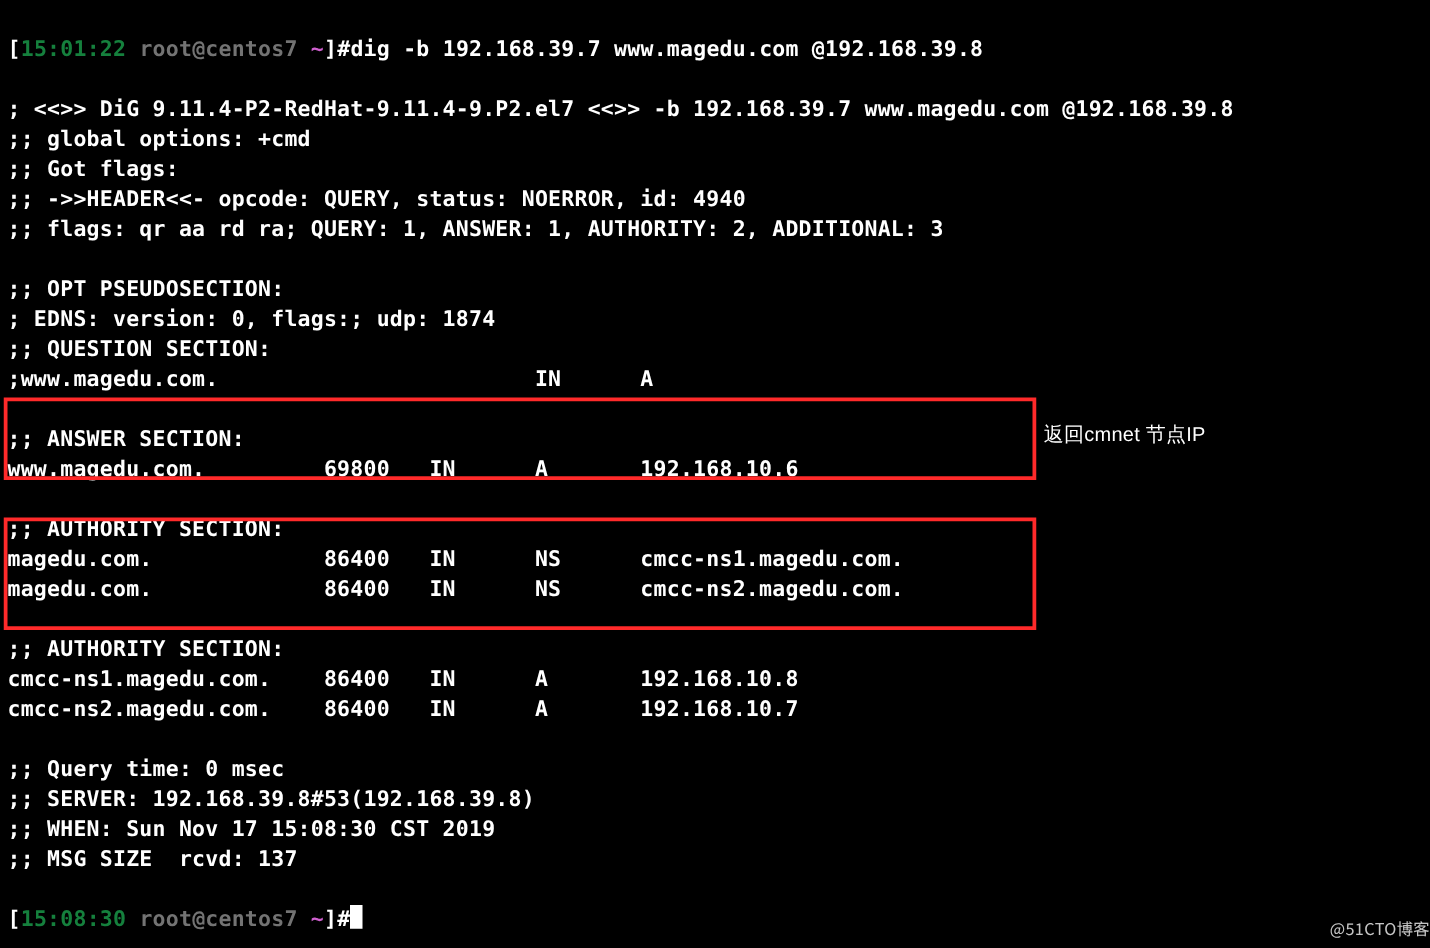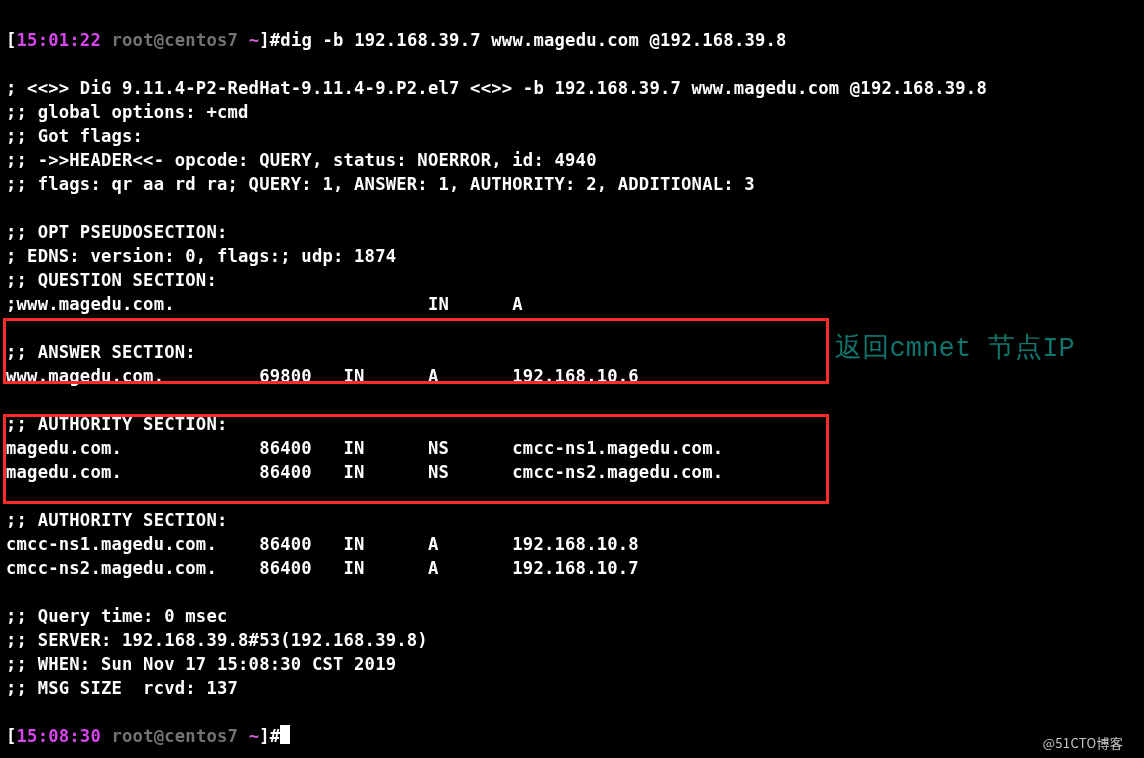--- a/index.html
+++ b/index.html
@@ -14,28 +14,28 @@
     position: relative;
     font-family: "DejaVu Sans Mono", "Liberation Mono", "Consolas", monospace;
     font-size: 17.2px;
     line-height: 24px;
     white-space: pre;
     color: #fff;
     padding: 4px 6px;
     font-weight: bold;
     letter-spacing: 0.2px;
   }
-  .yellow { color: #d946ef; }
+  .yellow { color: #15803d; }
   .red    { color: #737373; }
   .purple { color: #d060d0; }
   .white  { color: #ffffff; }
   .orange-label {
-    color: #0f766e;
-    font-family: Liberation Mono, monospace;
-    font-size: 27px;
+    color: #ffffff;
+    font-family: Liberation Sans, sans-serif;
+    font-size: 16px;
     font-weight: 500;
   }
   .box-ann {
     position: absolute;
     border: 3px solid #ff2a2a;
     pointer-events: none;
   }
   .label-ann {
     position: absolute;
     pointer-events: none;
@@ -43,21 +43,21 @@
   }
   .cursor {
     display: inline-block;
     width: 10px;
     height: 19px;
     background: #fff;
     vertical-align: -2px;
   }
   .watermark {
     position: absolute;
-    right: 21px;
+    right: 0;
     bottom: 6px;
     color: #e8e8e8;
     opacity: 0.85;
     font-family: "Microsoft YaHei", "Noto Sans CJK SC", sans-serif;
     font-size: 13px;
     pointer-events: none;
     letter-spacing: 0.3px;
   }
 </style>
 </head>

